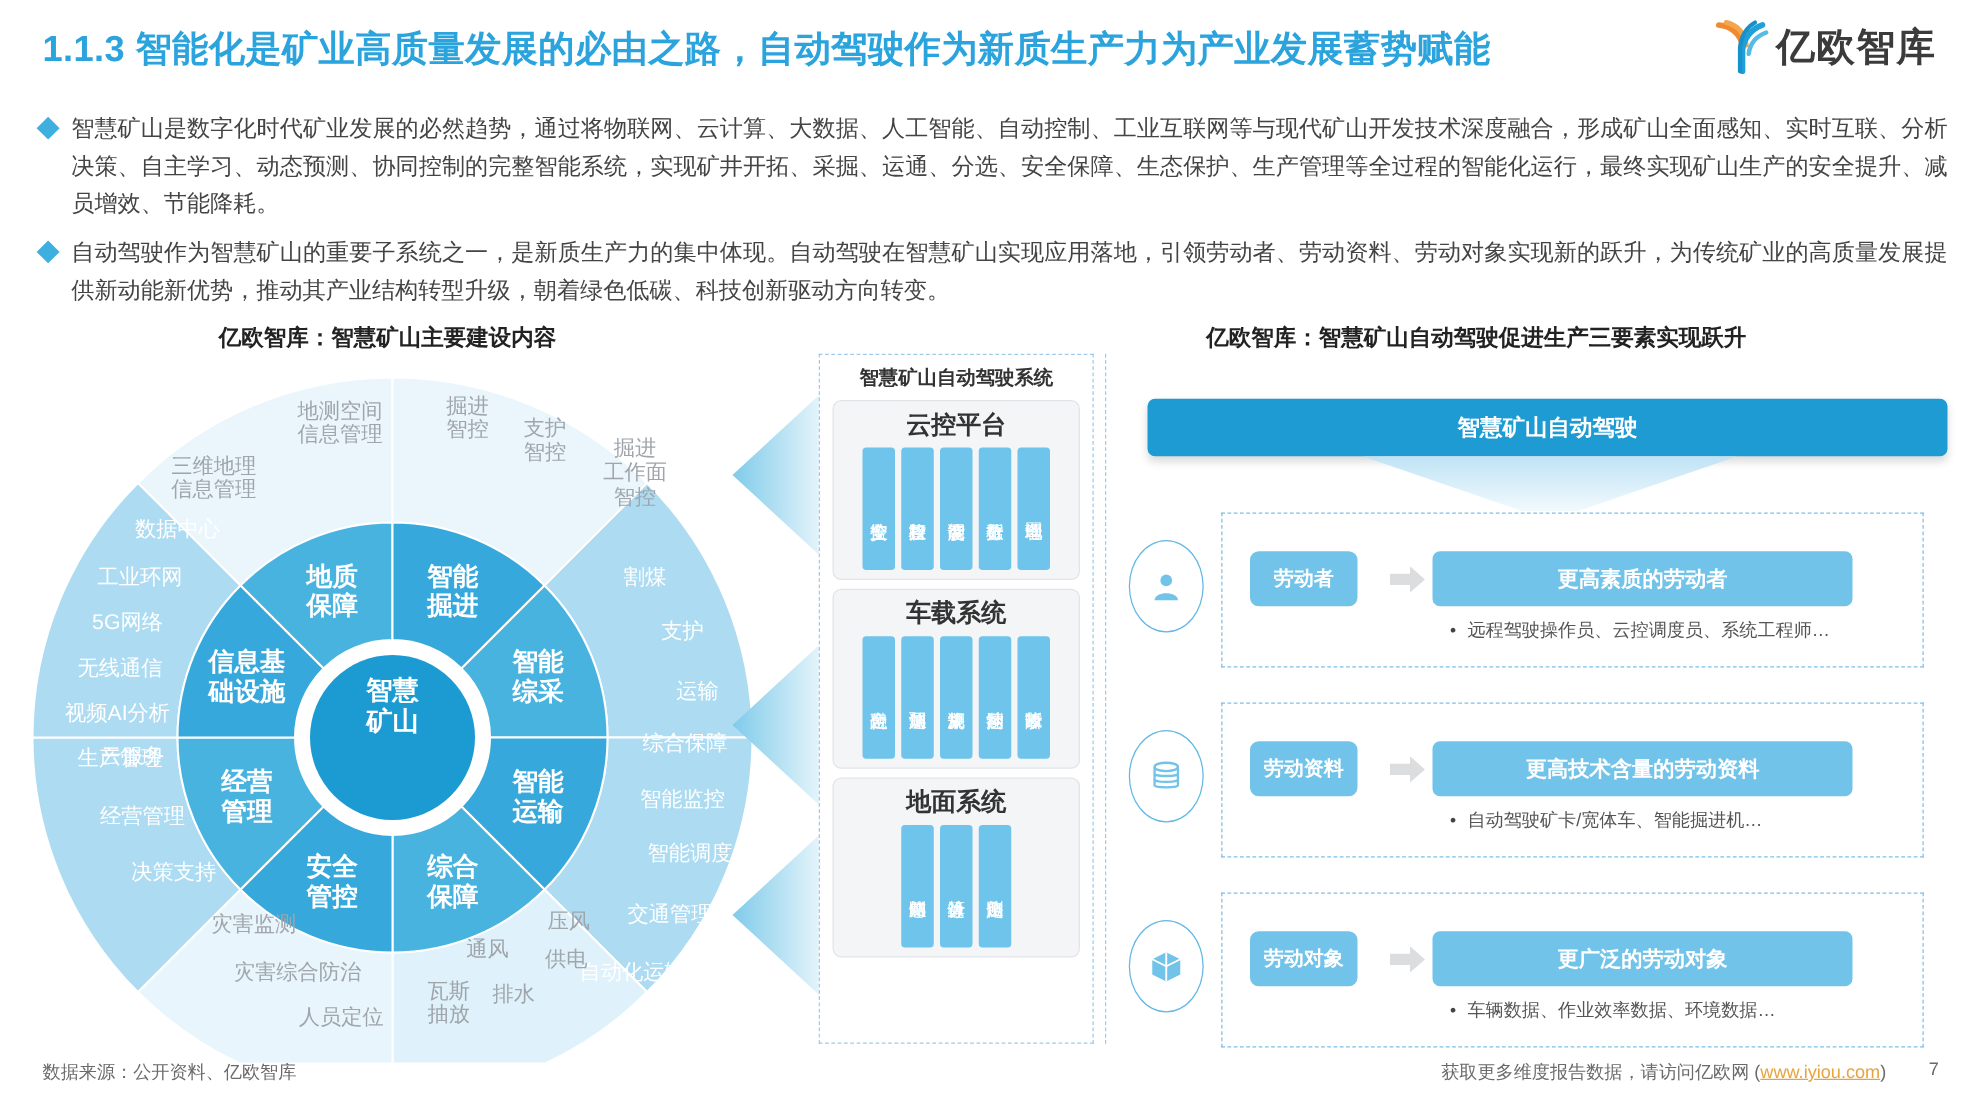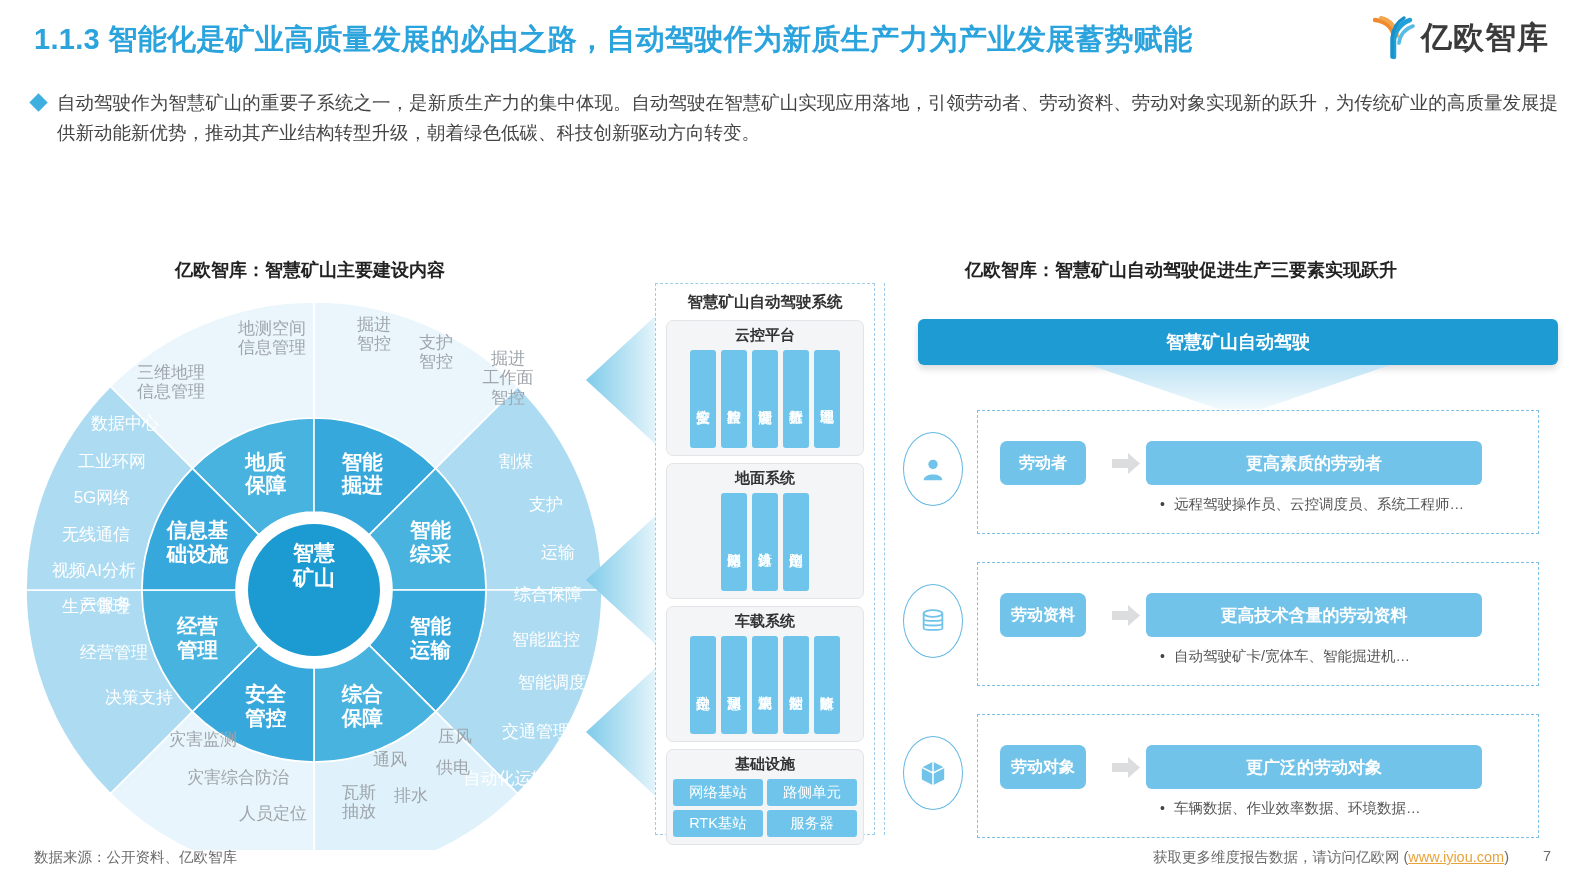--- a/index.html
+++ b/index.html
@@ -81,21 +81,21 @@
   }
   #mid-title {
     text-align: center; font-size: 15.5px; font-weight: bold;
     color: #333; margin-bottom: 7px;
   }
   .mid-group {
     background: #f4f5f7; border: 1px solid #e2e4e7; border-radius: 7px;
     padding: 5px 6px 7px 6px; margin-bottom: 7px;
   }
   .mid-group-title {
-    text-align: center; font-size: 15px; font-weight: bold;
+    text-align: center; font-size: 20px; font-weight: bold;
     color: #333; margin-bottom: 5px;
   }
   .vcell-row { display: flex; justify-content: center; gap: 5px; }
   .vcell {
     background: #6ec4ea; color: #fff; border-radius: 3px;
     font-size: 14px; line-height: 1.08; text-align: center;
     writing-mode: vertical-rl; text-orientation: upright;
     letter-spacing: 0px; padding: 6px 3px;
     display: flex; align-items: center; justify-content: center;
   }
@@ -187,20 +187,24 @@
       <path d="M10 4 C19 6, 25 13, 26 22" stroke="#F3A64E" stroke-width="4" fill="none" stroke-linecap="round"></path>
       <path d="M39 6 C30 9, 24 17, 23 26 L23 43" stroke="#1FA0D8" stroke-width="4.5" fill="none" stroke-linecap="round"></path>
       <path d="M42 12 C34 15, 29 21, 28 29" stroke="#56BCE6" stroke-width="3.6" fill="none" stroke-linecap="round"></path>
       <path d="M33 4 C26 8, 22 15, 21 24 L21 43" stroke="#1890C9" stroke-width="3.4" fill="none" stroke-linecap="round"></path>
     </svg>
     <span id="brand-name">亿欧智库</span>
   </div>
 </div>
 
 <div id="intro">
+  <div class="bullet-row">
+    <span class="bullet-diamond"></span>
+    <span class="bullet-text">智慧矿山是数字化时代矿业发展的必然趋势，通过将物联网、云计算、大数据、人工智能、自动控制、工业互联网等与现代矿山开发技术深度融合，形成矿山全面感知、实时互联、分析决策、自主学习、动态预测、协同控制的完整智能系统，实现矿井开拓、采掘、运通、分选、安全保障、生态保护、生产管理等全过程的智能化运行，最终实现矿山生产的安全提升、减员增效、节能降耗。</span>
+  </div>
   <div class="bullet-row">
     <span class="bullet-diamond"></span>
     <span class="bullet-text">自动驾驶作为智慧矿山的重要子系统之一，是新质生产力的集中体现。自动驾驶在智慧矿山实现应用落地，引领劳动者、劳动资料、劳动对象实现新的跃升，为传统矿业的高质量发展提供新动能新优势，推动其产业结构转型升级，朝着绿色低碳、科技创新驱动方向转变。</span>
   </div>
 </div>
 
 <div class="chart-title" id="title-left">亿欧智库：智慧矿山主要建设内容</div>
 <div class="chart-title" id="title-right">亿欧智库：智慧矿山自动驾驶促进生产三要素实现跃升</div>
 
 <div id="wheel-wrap">
@@ -340,21 +344,21 @@
       </div>
       <div class="ring-label outer-label" style="width: 96px; left: 52px; top: 307px;">
         <div>生产管理</div>
       </div>
       <div class="ring-label outer-label" style="width: 96px; left: 70px; top: 353px;">
         <div>经营管理</div>
       </div>
       <div class="ring-label outer-label" style="width: 96px; left: 95px; top: 398px;">
         <div>决策支持</div>
       </div>
-      <div class="ring-label outer-label" style="width: 102px; left: 78px; top: 124px;">
+      <div class="ring-label outer-label" style="width: 102px; left: 95px; top: 124px;">
         <div>数据中心</div>
       </div>
       <div class="ring-label outer-label" style="width: 102px; left: 65px; top: 162px;">
         <div>工业环网</div>
       </div>
       <div class="ring-label outer-label" style="width: 96px; left: 58px; top: 198px;">
         <div>5G网络</div>
       </div>
       <div class="ring-label outer-label" style="width: 102px; left: 49px; top: 235px;">
         <div>无线通信</div>
@@ -391,44 +395,35 @@
         <div class="mid-group-title">云控平台</div>
         <div class="vcell-row">
           <div class="vcell tall5">安全监控</div>
           <div class="vcell tall5">路权管控</div>
           <div class="vcell tall5">智能调度</div>
           <div class="vcell tall5">数据分析</div>
           <div class="vcell tall5">地图管理</div>
         </div>
       </div>
       <div class="mid-group">
-        <div class="mid-group-title">地面系统</div>
-        <div class="vcell-row">
-          <div class="vcell tall3">路侧感知</div>
-          <div class="vcell tall3">边缘计算</div>
-          <div class="vcell tall3">路侧定位</div>
-        </div>
-      </div>
-      <div class="mid-group">
         <div class="mid-group-title">车载系统</div>
         <div class="vcell-row">
           <div class="vcell tall5">融合定位</div>
           <div class="vcell tall5">感知预测</div>
           <div class="vcell tall5">决策规划</div>
           <div class="vcell tall5">运动控制</div>
           <div class="vcell tall5">故障诊断</div>
         </div>
       </div>
       <div class="mid-group">
-        <div class="mid-group-title">基础设施</div>
-        <div class="hcell-grid">
-          <div class="hcell">网络基站</div>
-          <div class="hcell">路侧单元</div>
-          <div class="hcell">RTK基站</div>
-          <div class="hcell">服务器</div>
+        <div class="mid-group-title">地面系统</div>
+        <div class="vcell-row">
+          <div class="vcell tall3">路侧感知</div>
+          <div class="vcell tall3">边缘计算</div>
+          <div class="vcell tall3">路侧定位</div>
         </div>
       </div>
     </div>
 </div>
 
 <div id="right-panel">
   <div id="rp-banner">智慧矿山自动驾驶</div>
   <svg id="rp-funnel" viewBox="0 0 300 44">
     <defs>
       <linearGradient id="fgrad" x1="0" y1="0" x2="0" y2="1">

